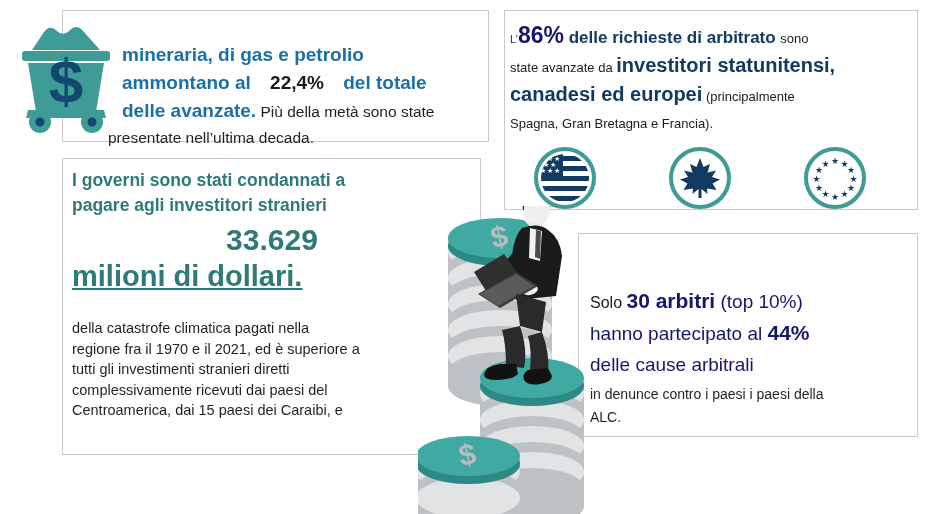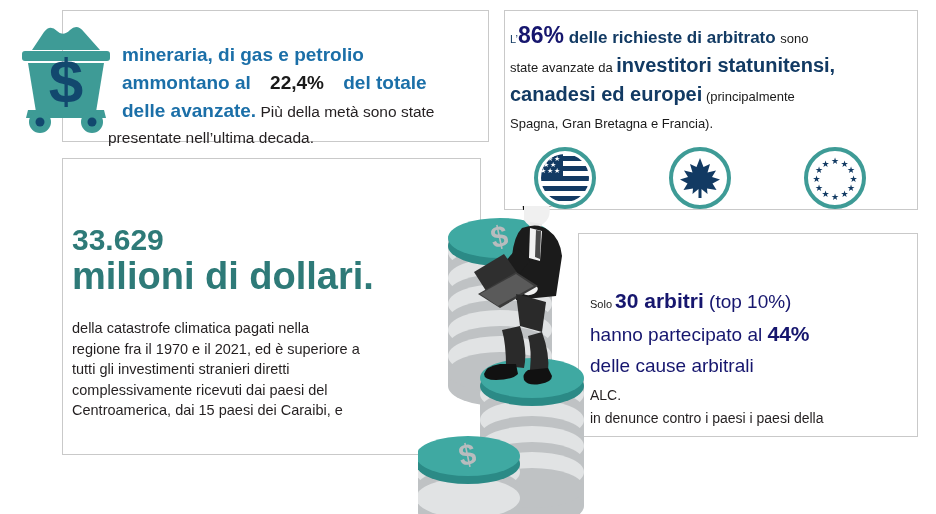--- a/index.html
+++ b/index.html
@@ -61,39 +61,39 @@
   #flag-eu{left:278px;top:0;}
 
   
   #gov-head{
     left:72px; top:168px; width:400px;
     font-size:17.5px; font-weight:bold; line-height:25px;
     color:#2e7a78;
   }
   #gov-number{
     left:72px; top:222px; width:400px;
-    font-size:30px; font-weight:bold; color:#2e7a78; line-height:36px;
+    font-size:30px; font-weight:bold; color:#2e7a78; line-height:36px;text-align:center;
   }
   #gov-number-unit{
     left:72px; top:258px; width:400px;
-    font-size:38px; font-weight:bold; color:#2e7a78; line-height:36px;
+    font-size:29px; font-weight:bold; color:#2e7a78; line-height:36px;text-decoration:underline;
   }
   #gov-body{
     left:72px; top:298px; width:318px;
     font-size:14.5px; line-height:20.4px; color:#231f20;
   }
 
   
   #arb-text{
     left:590px; top:286px; width:320px;
     font-size:16px; line-height:30px; color:#16166e;
   }
   #arb-text .lg{font-size:21px;font-weight:bold;}
   #arb-text .md{font-size:19px;}
-  #arb-text .sm{font-size:11px;}
+  #arb-text .sm{font-size:16px;}
   #arb-text .body{font-size:14px;line-height:19px;color:#231f20;display:block;margin-top:4px;}
 
   
   #coins{position:absolute;left:418px;top:206px;width:200px;height:308px;}
 </style>
 </head>
 <body>
 
 <div class="stage">
 
@@ -177,39 +177,43 @@
         <text x="16" y="45">★</text>
         <text x="13.5" y="36">★</text>
         <text x="16" y="27">★</text>
         <text x="22.5" y="20.5">★</text>
       </g>
     </svg>
   </div>
 
   <div class="panel" id="panel-governments"></div>
 
+  <div class="panel-inner" id="gov-head">
+    <span>I governi sono stati condannati a</span><br>
+    <span>pagare agli investitori stranieri</span>
+  </div>
   <div class="panel-inner" id="gov-number">33.629</div>
   <div class="panel-inner" id="gov-number-unit">milioni di dollari.</div>
   <div class="panel-inner" id="gov-body">
     <br>
     <span>della catastrofe climatica pagati nella</span><br>
     <span>regione fra il 1970 e il 2021, ed è superiore a</span><br>
     <span>tutti gli investimenti stranieri diretti</span><br>
     <span>complessivamente ricevuti dai paesi del</span><br>
     <span>Centroamerica, dai 15 paesi dei Caraibi, e</span><br>
   </div>
 
   <div class="panel" id="panel-arbitrators"></div>
 
   <div class="panel-inner" id="arb-text">
     <span class="sm black">Solo </span><span class="lg">30 arbitri</span><span class="md"> (top 10%)</span><br>
     <span class="md">hanno partecipato al </span><span class="lg">44%</span><br>
     <span class="md">delle cause arbitrali</span>
+    <span class="body">in denunce contro i paesi i paesi della</span>
     <span class="body">ALC.</span>
-    <span class="body">in denunce contro i paesi i paesi della</span>
   </div>
 
   <svg id="coins" viewBox="0 0 200 308">
     <defs>
       <g id="coinS">
         <ellipse cx="0" cy="0" rx="52" ry="20" fill="#bfc2c4"></ellipse>
       </g>
     </defs>
 
     <g>

